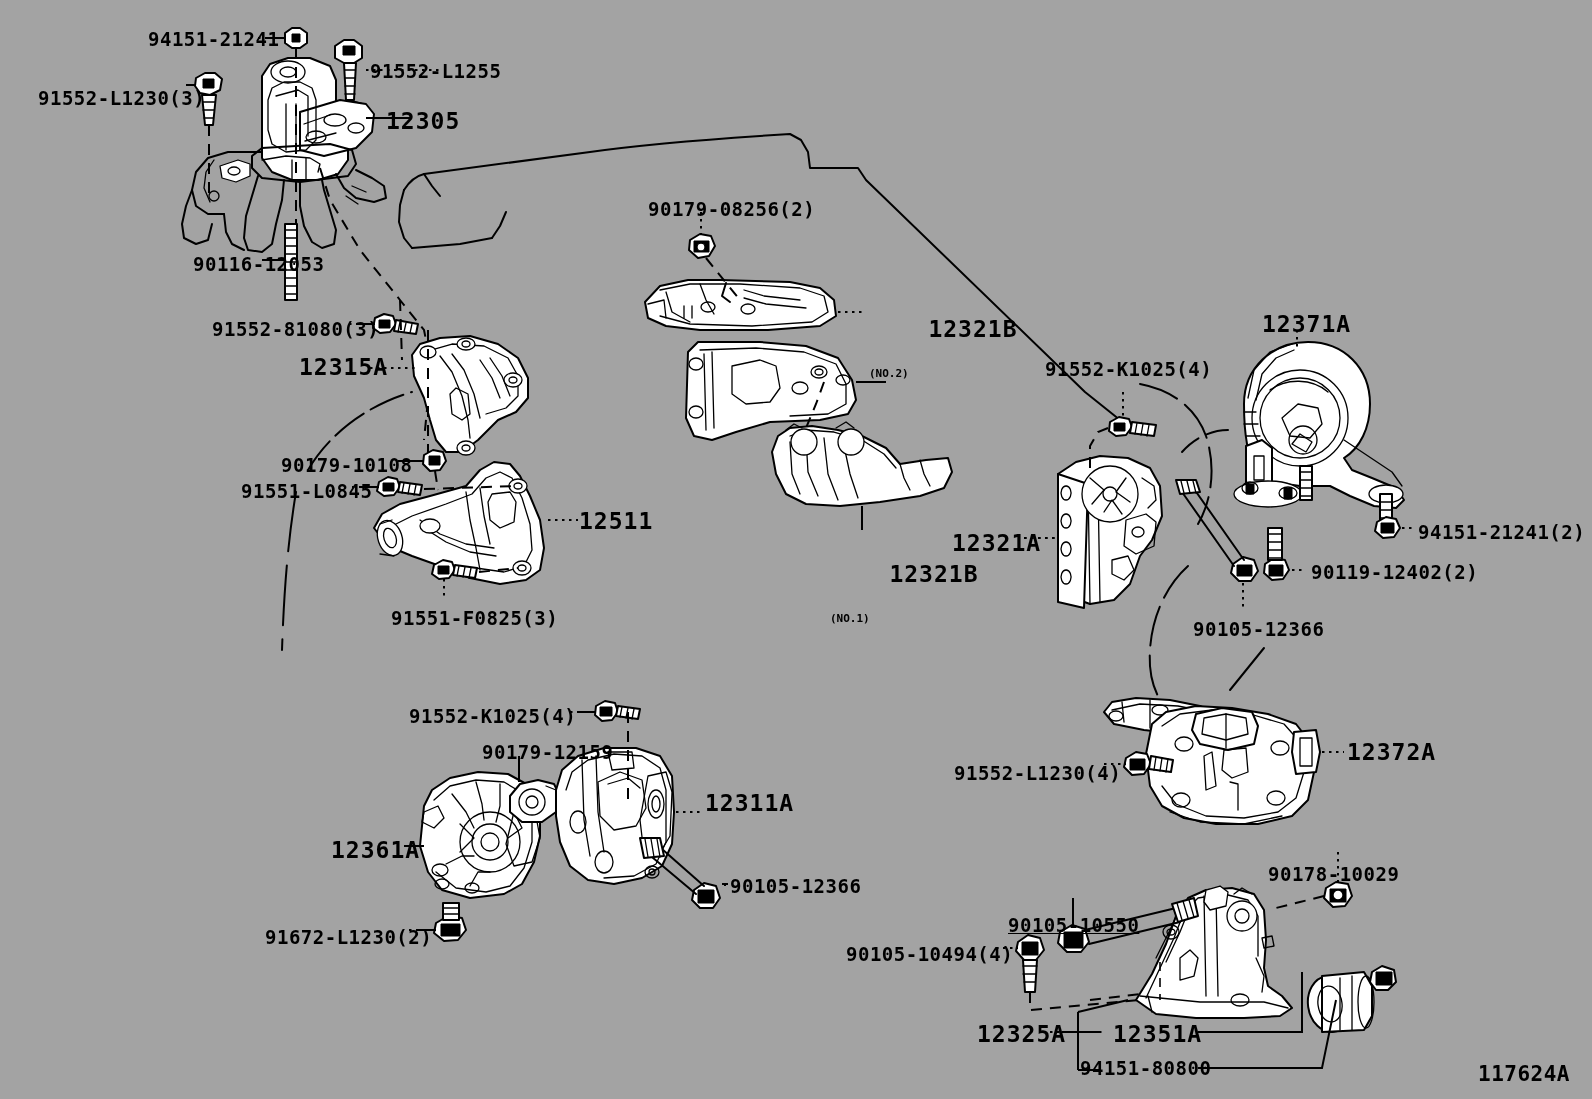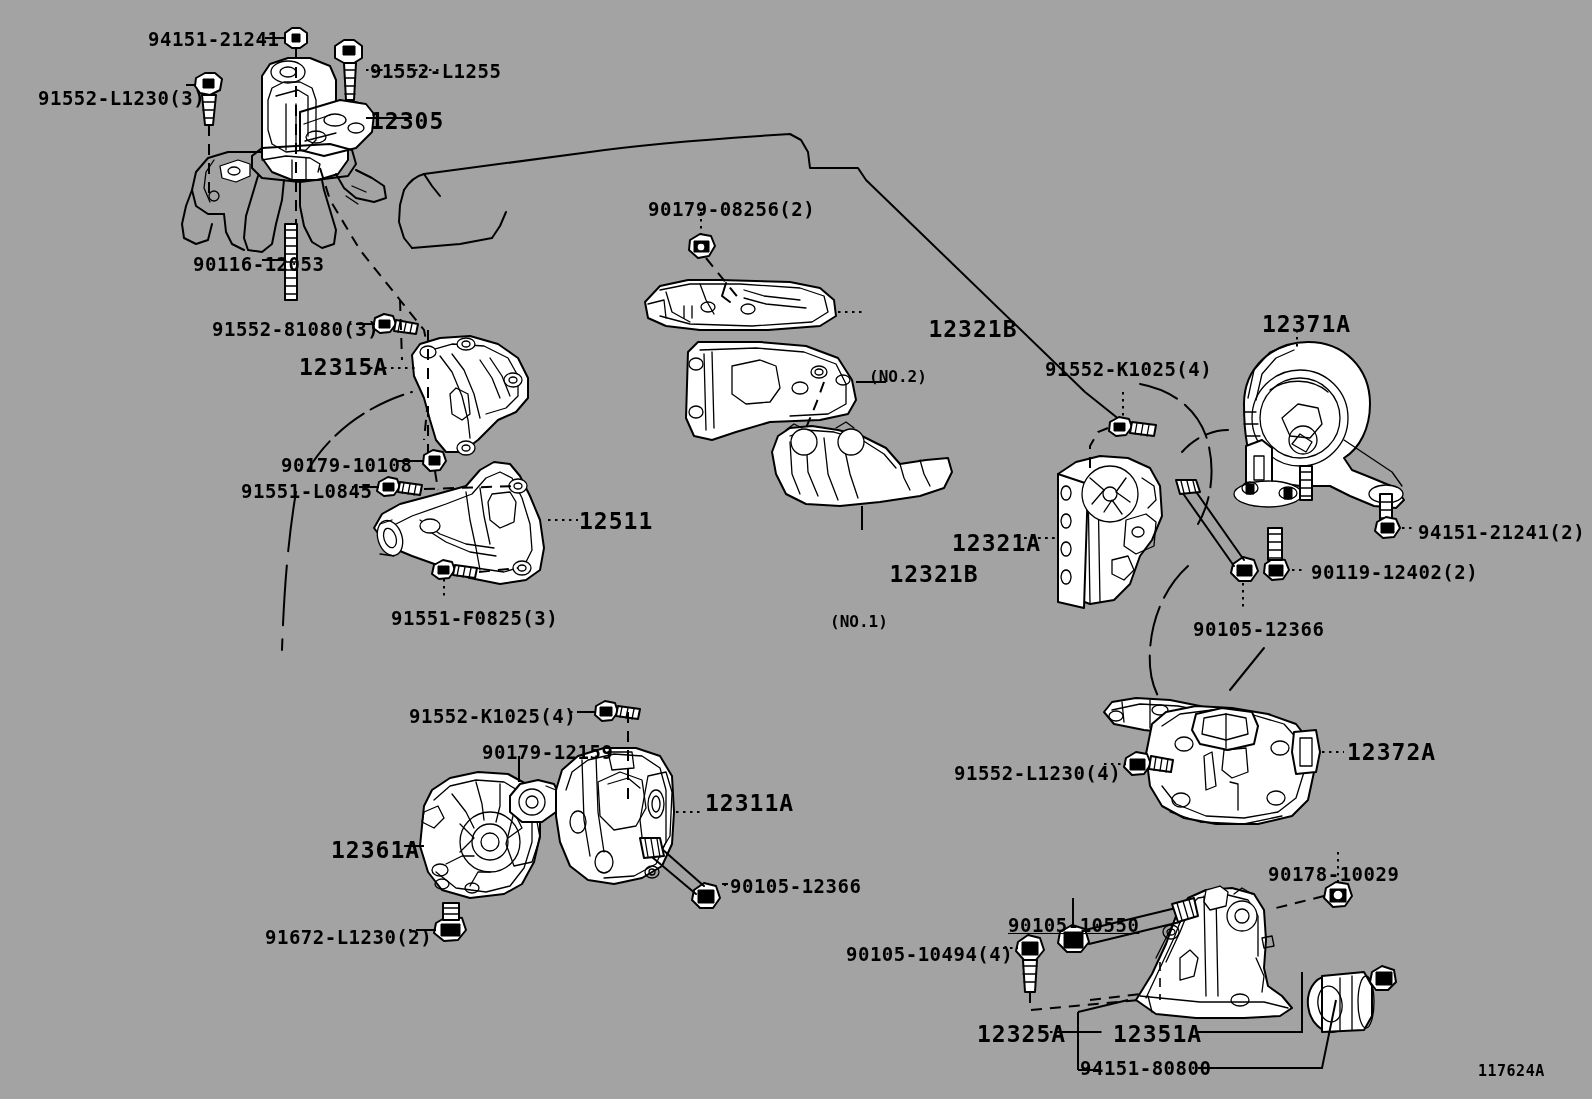--- a/index.html
+++ b/index.html
@@ -33,26 +33,26 @@
     color: #000;
     white-space: pre;
     line-height: 1.12;
   }
   .pn.big {
     font-size: 23px;
     letter-spacing: 1px;
   }
   .pn .sub {
     display: block;
-    font-size: 16px;
+    font-size: 11px;
     letter-spacing: 0px;
   }
   .figcode {
     position: absolute;
-    font-size: 15px;
+    font-size: 21px;
     font-weight: 700;
     letter-spacing: 0.5px;
     color: #000;
   }
   .refnote {
     position: absolute;
     font-size: 18px;
     font-weight: 700;
     line-height: 1.25;
     color: #000;
@@ -629,21 +629,21 @@
       <path class="dot" d="M378,118 L412,118"></path>
       <path class="lead" d="M366,118 L412,118"></path>
       <path class="dot" d="M1024,538 L1056,538"></path>
     </g>
 
   </svg>
 
   <div class="pn" style="left:148px; top:29px;">94151-21241</div>
   <div class="pn" style="left:370px; top:61px;">91552-L1255</div>
   <div class="pn" style="left:38px;  top:88px;">91552-L1230(3)</div>
-  <div class="pn big" style="left:370px; top:109px;">12305</div>
+  <div class="pn big" style="left:386px; top:109px;">12305</div>
   <div class="pn" style="left:148px; top:254px;margin-left:45px;">90116-12053</div>
   <div class="pn" style="left:648px; top:199px;">90179-08256(2)</div>
 
   <div class="pn big" style="left:869px; top:291px;">
     <span>12321B</span>
     <span class="sub">(NO.2)</span>
   </div>
 
   <div class="pn" style="left:212px; top:319px;">91552-81080(3)</div>
   <div class="pn big" style="left:299px; top:355px;">12315A</div>

